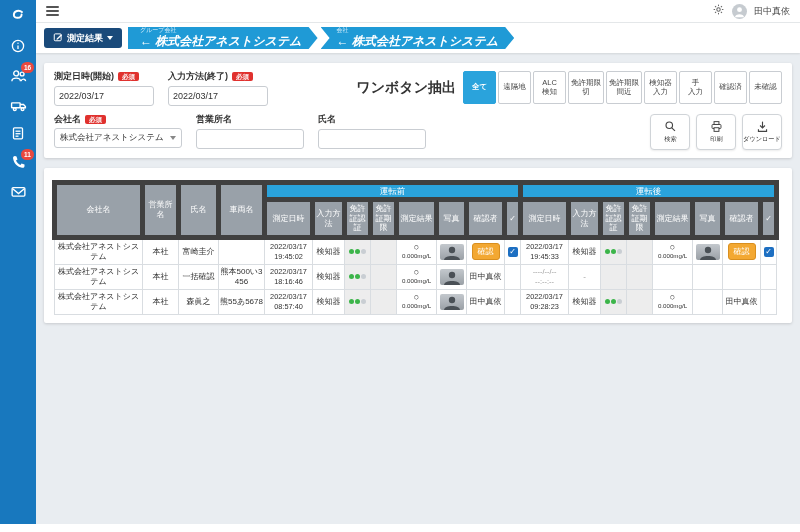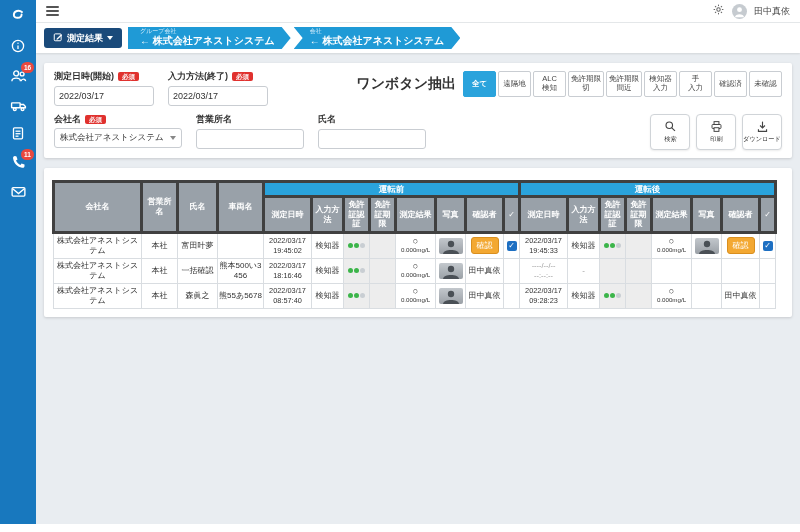--- a/index.html
+++ b/index.html
@@ -32,57 +32,57 @@
     border-radius:3px;height:20px;padding:0 9px;font-size:9px;font-weight:bold;font-family:inherit;}
   .caret-down{width:0;height:0;border-left:3.5px solid transparent;border-right:3.5px solid transparent;
     border-top:4px solid #fff;display:inline-block;}
   .crumbs{display:flex;gap:3px;}
   .crumb{position:relative;background:#1f9ad6;color:#fff;height:22px;padding:2px 16px 2px 12px;
     display:flex;flex-direction:column;justify-content:center;box-sizing:border-box;
     clip-path:polygon(0 0,calc(100% - 9px) 0,100% 50%,calc(100% - 9px) 100%,0 100%);}
   .crumb.notched{clip-path:polygon(0 0,calc(100% - 9px) 0,100% 50%,calc(100% - 9px) 100%,0 100%,9px 50%);
     padding-left:16px;}
   .crumb-sub{font-size:6px;color:#d7eefb;line-height:1.1;}
-  .crumb-label{font-size:10px;font-weight:bold;line-height:1.25;white-space:nowrap;}
+  .crumb-label{font-size:12px;font-weight:bold;line-height:1.25;white-space:nowrap;font-style:italic;}
 
   
   .content{flex:1;padding:10px 8px 0 8px;box-sizing:border-box;overflow:hidden;}
   .card{background:#fff;border-radius:2px;box-shadow:0 1px 3px rgba(0,0,0,.15);}
   .filter-card{padding:8px 10px;margin-bottom:10px;}
   .f-row{display:flex;align-items:flex-start;gap:14px;}
   .f-row.second{margin-top:8px;}
   .f-label{font-size:9px;font-weight:bold;color:#333;margin-bottom:3px;display:flex;align-items:center;gap:4px;height:11px;}
   .req{background:#e0312e;color:#fff;font-size:6.5px;font-weight:bold;padding:1px 4px;border-radius:2px;line-height:1.2;}
   .f-input{width:100px;height:20px;border:1px solid #c9cdd2;border-radius:3px;font-size:9px;padding:0 4px;
     box-sizing:border-box;font-family:inherit;color:#333;background:#fff;}
   .select-box{width:128px;height:20px;border:1px solid #c9cdd2;border-radius:3px;font-size:8.5px;
     display:flex;align-items:center;padding:0 5px;box-sizing:border-box;background:#fff;gap:3px;}
   .select-box span:first-child{flex:1;overflow:hidden;white-space:nowrap;}
   .select-caret{width:0;height:0;border-left:3px solid transparent;border-right:3px solid transparent;
     border-top:4px solid #888;}
   .ob-area{margin-left:auto;display:flex;align-items:center;gap:7px;}
   .ob-label{font-size:14px;font-weight:bold;white-space:nowrap;}
   .chips{display:flex;gap:2px;}
-  .chip{min-width:33px;height:26px;border:1px solid #c9cdd2;background:#fff;border-radius:2px;color:#444;
+  .chip{min-width:33px;height:33px;border:1px solid #c9cdd2;background:#fff;border-radius:2px;color:#444;
     font-size:7.5px;line-height:1.15;display:flex;align-items:center;justify-content:center;text-align:center;
     white-space:pre-line;padding:0 2px;box-sizing:border-box;font-family:inherit;}
   .chip.active{background:#2aa3dc;border-color:#2aa3dc;color:#fff;font-weight:bold;}
   .actions{margin-left:auto;display:flex;gap:6px;}
   .action-btn{width:40px;height:36px;background:#fff;border:1px solid #d0d4d8;border-radius:4px;
     box-shadow:0 1px 2px rgba(0,0,0,.08);display:flex;flex-direction:column;align-items:center;
     justify-content:center;gap:2px;font-size:6.5px;color:#333;font-family:inherit;padding:0;}
   .action-btn span{transform:scale(.95);white-space:nowrap;}
 
   
   .table-card{padding:6px 8px 8px 8px;}
   .batch-row{display:flex;justify-content:flex-end;gap:6px;margin-bottom:6px;}
   .batch-btn{background:#f3a832;border:1px solid #d98f1f;color:#fff;font-size:8px;font-weight:bold;
     border-radius:3px;padding:3px 9px;box-shadow:0 1px 2px rgba(0,0,0,.15);font-family:inherit;}
   table{border-collapse:collapse;table-layout:fixed;width:722px;font-size:8px;}
-  th{border:3px solid #404040;background:#99a1a9;color:#fff;font-weight:bold;padding:2px 1px;line-height:1.2;}
+  th{border:5px solid #404040;background:#99a1a9;color:#fff;font-weight:normal;padding:2px 1px;line-height:1.2;}
   th.group{background:#2aa3dc;font-size:8.5px;padding:1px;}
   td{border:1px solid #d9dde1;background:#fff;text-align:center;vertical-align:middle;padding:2px 1px;
     line-height:1.25;word-break:break-all;color:#333;}
   td.shade{background:#ededed;}
   td.dt-cell div{white-space:nowrap;transform:scale(.92);}
   td.muted{color:#999;}
   .dot{display:inline-block;width:5px;height:5px;border-radius:50%;margin:0 0.5px;vertical-align:middle;}
   .mark{font-size:9px;line-height:1;}
   .val{font-size:6.5px;white-space:nowrap;transform:scale(.95);}
   .photo{width:24px;height:16px;margin:0 auto;border-radius:2px;overflow:hidden;
@@ -347,21 +347,21 @@
               <th data-interactable="false">測定結果</th>
               <th data-interactable="false">写真</th>
               <th data-interactable="false">確認者</th>
               <th data-interactable="false">✓</th>
             </tr>
           </thead>
           <tbody id="result-body">
               <tr data-interactable="false">
                 <td data-interactable="false">株式会社アネストシステム</td>
                 <td data-interactable="false">本社</td>
-                <td data-interactable="false">富田叶夢</td>
+                <td data-interactable="false">富崎圭介</td>
                 <td data-interactable="false"></td>
                 <td class="dt-cell" data-interactable="false">
                   <div>2022/03/17</div>
                   <div>19:45:02</div>
                 </td>
                 <td data-interactable="false">検知器</td>
                 <td class="shade" data-interactable="false"><span class="dot" style="background: rgb(60, 181, 74);"></span><span class="dot" style="background: rgb(60, 181, 74);"></span><span class="dot" style="background: rgb(201, 206, 211);"></span></td>
                 <td class="shade" data-interactable="false"></td>
                 <td data-interactable="false">
                   <div class="mark">○</div>

